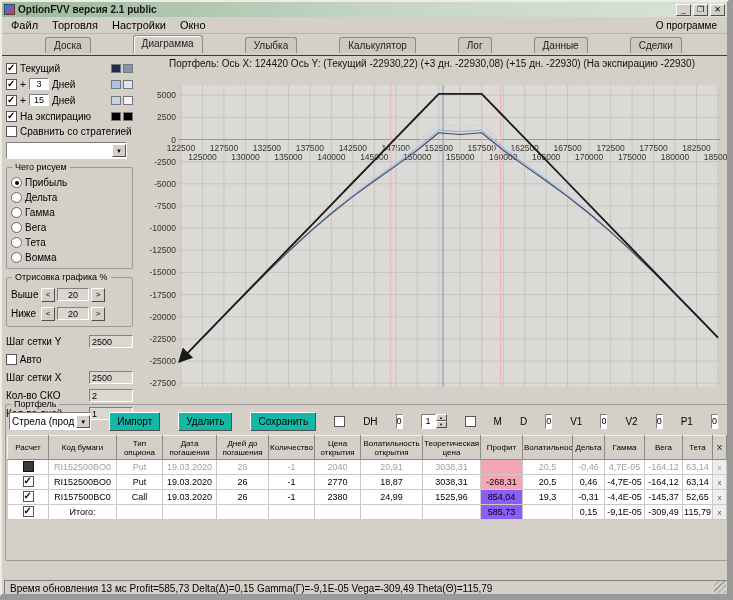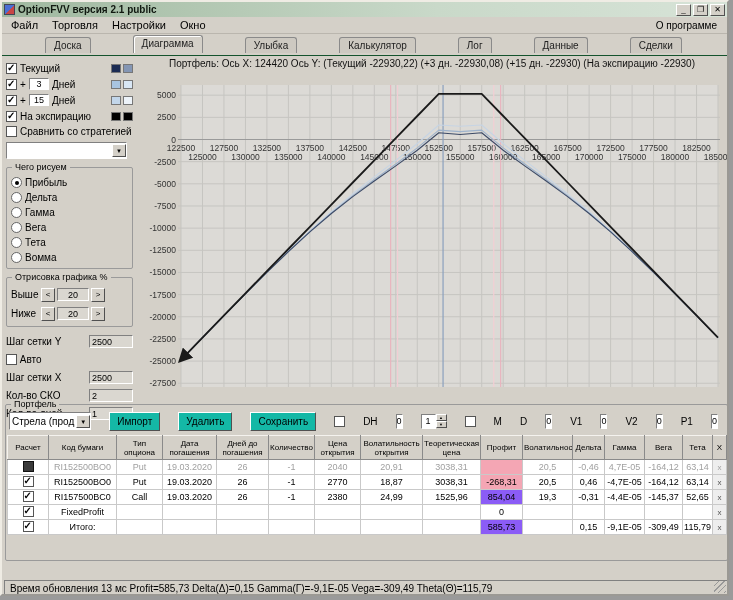--- a/index.html
+++ b/index.html
@@ -473,38 +473,20 @@
               <td class="p-pos">854,04</td>
               <td>19,3</td>
               <td>-0,31</td>
               <td>-4,4E-05</td>
               <td>-145,37</td>
               <td>52,65</td>
               <td class="xcell">x</td>
             </tr>
             <tr>
               <td><span class="cb checked"></span></td>
-              <td>FixedProfit</td>
-              <td></td>
-              <td></td>
-              <td></td>
-              <td></td>
-              <td></td>
-              <td></td>
-              <td></td>
-              <td>0</td>
-              <td></td>
-              <td></td>
-              <td></td>
-              <td></td>
-              <td></td>
-              <td class="xcell">x</td>
-            </tr>
-            <tr>
-              <td><span class="cb checked"></span></td>
               <td>Итого:</td>
               <td></td>
               <td></td>
               <td></td>
               <td></td>
               <td></td>
               <td></td>
               <td></td>
               <td class="p-pos">585,73</td>
               <td></td>

